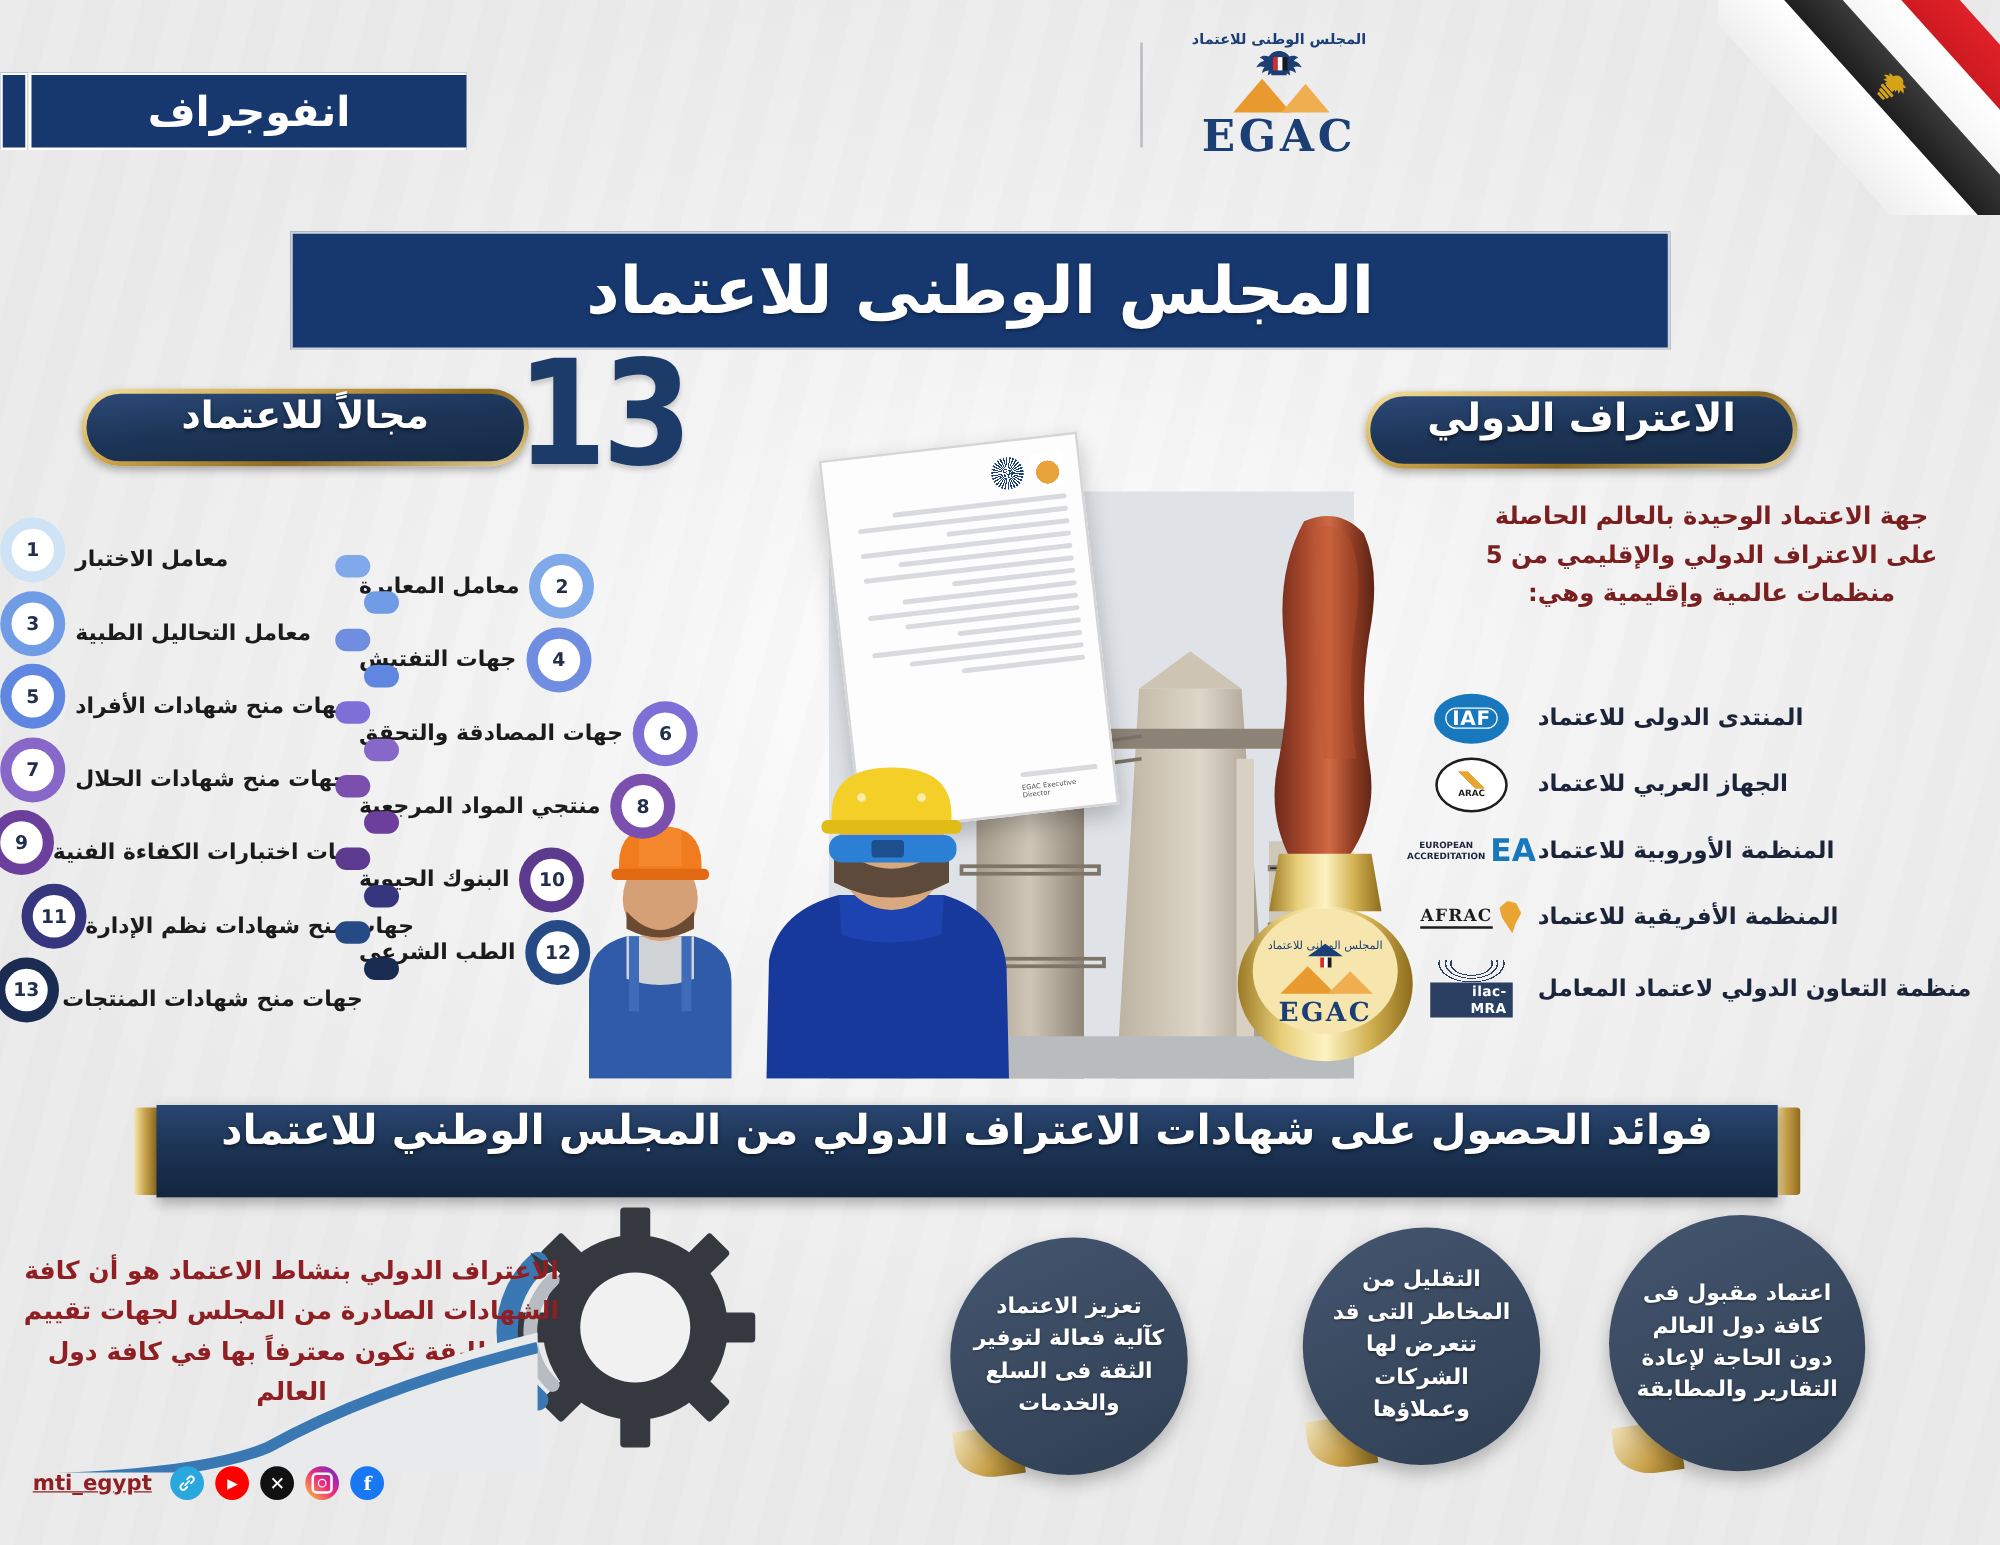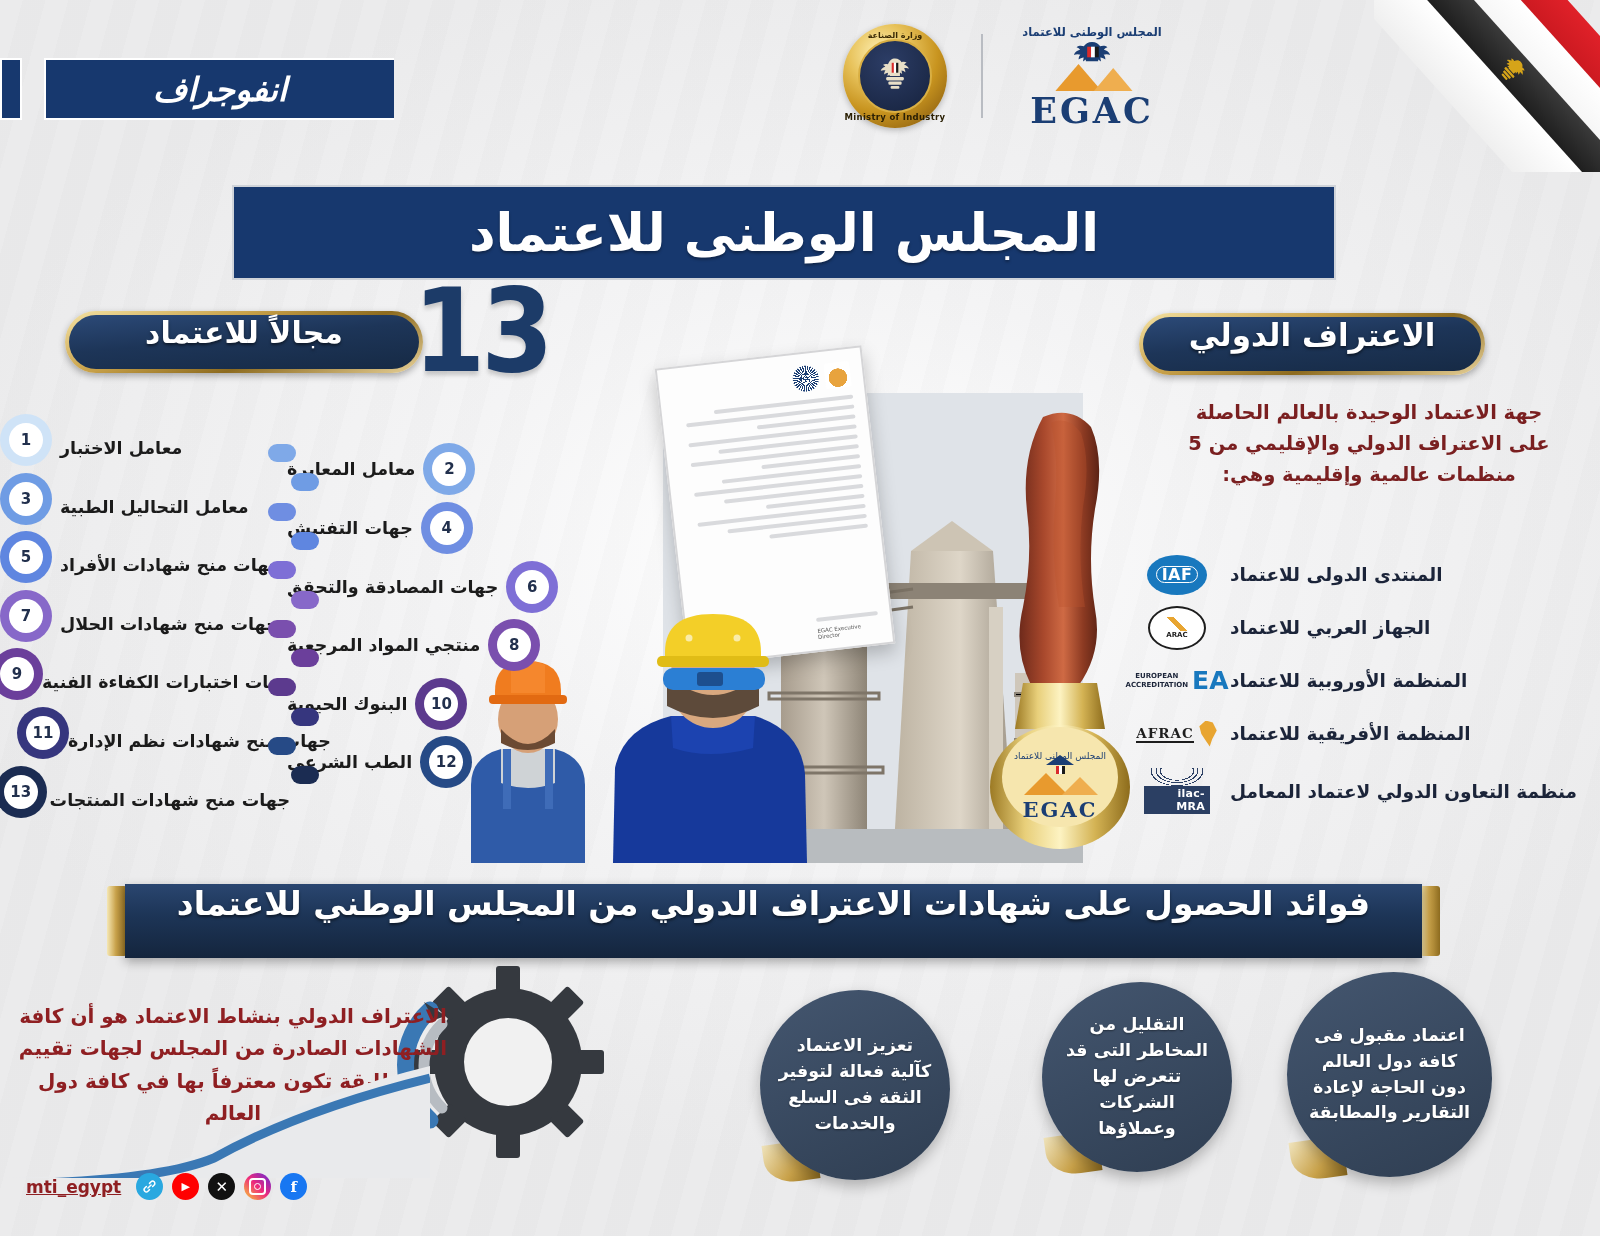--- a/index.html
+++ b/index.html
@@ -29,21 +29,21 @@
   .fb-red  { top:-60px;  background:linear-gradient(180deg,#e02129,#c3161d); transform:rotate(48deg); }
   .fb-white{ top:-8px;   background:linear-gradient(180deg,#ffffff,#f2f2f2); transform:rotate(48deg); }
   .fb-black{ top:44px;   background:linear-gradient(180deg,#3a3a3a,#111111); transform:rotate(48deg); }
   .fb-white2{ top:96px;  background:linear-gradient(180deg,#ffffff,#efefef); transform:rotate(48deg); }
   .flag-eagle{
     position:absolute; right:72px; top:56px; width:34px; height:30px;
     transform: rotate(48deg);
   }
 
   
-  .infograph-wrap{ position:absolute; left:0; top:58px; display:flex; align-items:stretch; gap:22px;font-style:italic; }
+  .infograph-wrap{ position:absolute; left:0; top:58px; display:flex; align-items:stretch; gap:1px; }
   .infograph-bar{
     height:62px; width:350px; background:#17386e;
     border:2px solid #ffffff; border-right:none;
     display:flex; align-items:center; justify-content:center;
     color:#fff; font-size:33px; font-weight:bold; letter-spacing:1px;
   }
   .infograph-tick{ width:22px; height:62px; background:#17386e; border:2px solid #fff; }
 
   
   .logos{ position:absolute; top:24px; left:50%; transform:translateX(-50%) translateX(205px); display:flex; align-items:center; gap:34px; }
@@ -96,21 +96,21 @@
   }
   .pill-count{ position:absolute; left:65px; top:311px; width:358px; height:62px; }
   .pill-count .inner{ font-size:30px; }
   .big13{
     position:absolute; left:413px; top:286px;
     font-family:"DejaVu Sans","Liberation Sans",sans-serif;
     font-size:104px; font-weight:bold; color:#1c3b68; line-height:.88;
     letter-spacing:-4px; text-shadow:0 3px 4px rgba(0,0,0,.18);
     transform: scaleY(1.12);
   }
-  .pill-intl{ position:absolute; left:1139px; top:313px; width:346px; height:62px; }
+  .pill-intl{ position:absolute; left:1092px; top:313px; width:346px; height:62px; }
   .pill-intl .inner{ font-size:31px; }
 
   
   .chain{ position:absolute; left:0; top:418px; width:545px; height:392px; }
   .chain-row{ position:absolute; height:44px; display:flex; align-items:center; }
   .node{
     width:34px; height:34px; border-radius:50%; background:#fff;
     display:flex; align-items:center; justify-content:center;
     font-size:15px; font-weight:bold; color:#22304d; flex:0 0 auto;
     position:relative; z-index:3;
@@ -296,37 +296,20 @@
             <path d="M22 54 L46 26 L70 54 Z" fill="#e89a2e"></path>
             <path d="M62 54 L82 30 L102 54 Z" fill="#efae4f"></path>
           </g>
         </svg>
       </div>
       <div class="egac-word">EGAC</div>
     </div>
 
     <div class="logo-divider"></div>
 
-    <div class="ministry-seal">
-      <div class="seal-top-text">وزارة الصناعة</div>
-      <div class="inner">
-        <svg viewBox="0 0 40 40" width="44" height="44">
-          <g fill="#e8dfc8">
-            <path d="M20 4c3 0 5 1.6 6 3.4 1.6-.6 3.4-.4 4.6.6-1 .3-1.8.9-2.2 1.7 2 .4 3.6 1.8 4.2 3.6-1.4-.6-3-.7-4.4-.2.9 1 1.3 2.2 1.2 3.5-1-.9-2.2-1.4-3.5-1.5l.6 3-2-1.3V20h-9.4v-1.2l-2 1.3.6-3c-1.3.1-2.5.6-3.5 1.5-.1-1.3.3-2.5 1.2-3.5-1.4-.5-3-.4-4.4.2.6-1.8 2.2-3.2 4.2-3.6-.4-.8-1.2-1.4-2.2-1.7 1.2-1 3-1.2 4.6-.6C15 5.6 17 4 20 4z"></path>
-            <rect x="12" y="21" width="16" height="3" rx="1"></rect>
-            <rect x="14" y="25" width="12" height="3" rx="1"></rect>
-            <rect x="16" y="29" width="8" height="2.6" rx="1"></rect>
-          </g>
-          <rect x="17" y="8" width="2" height="9" fill="#d92b2b"></rect>
-          <rect x="19" y="8" width="2" height="9" fill="#ffffff"></rect>
-          <rect x="21" y="8" width="2" height="9" fill="#1a1a1a"></rect>
-        </svg>
-      </div>
-      <div class="seal-bot-text">Ministry of Industry</div>
-    </div>
   </div>
 
   <div class="main-title">
     <span>المجلس الوطنى للاعتماد</span>
   </div>
 
   <div class="big13">13</div>
   <div class="gold-pill pill-count">
     <div class="inner">
         <span>مجالاً للاعتماد</span>

